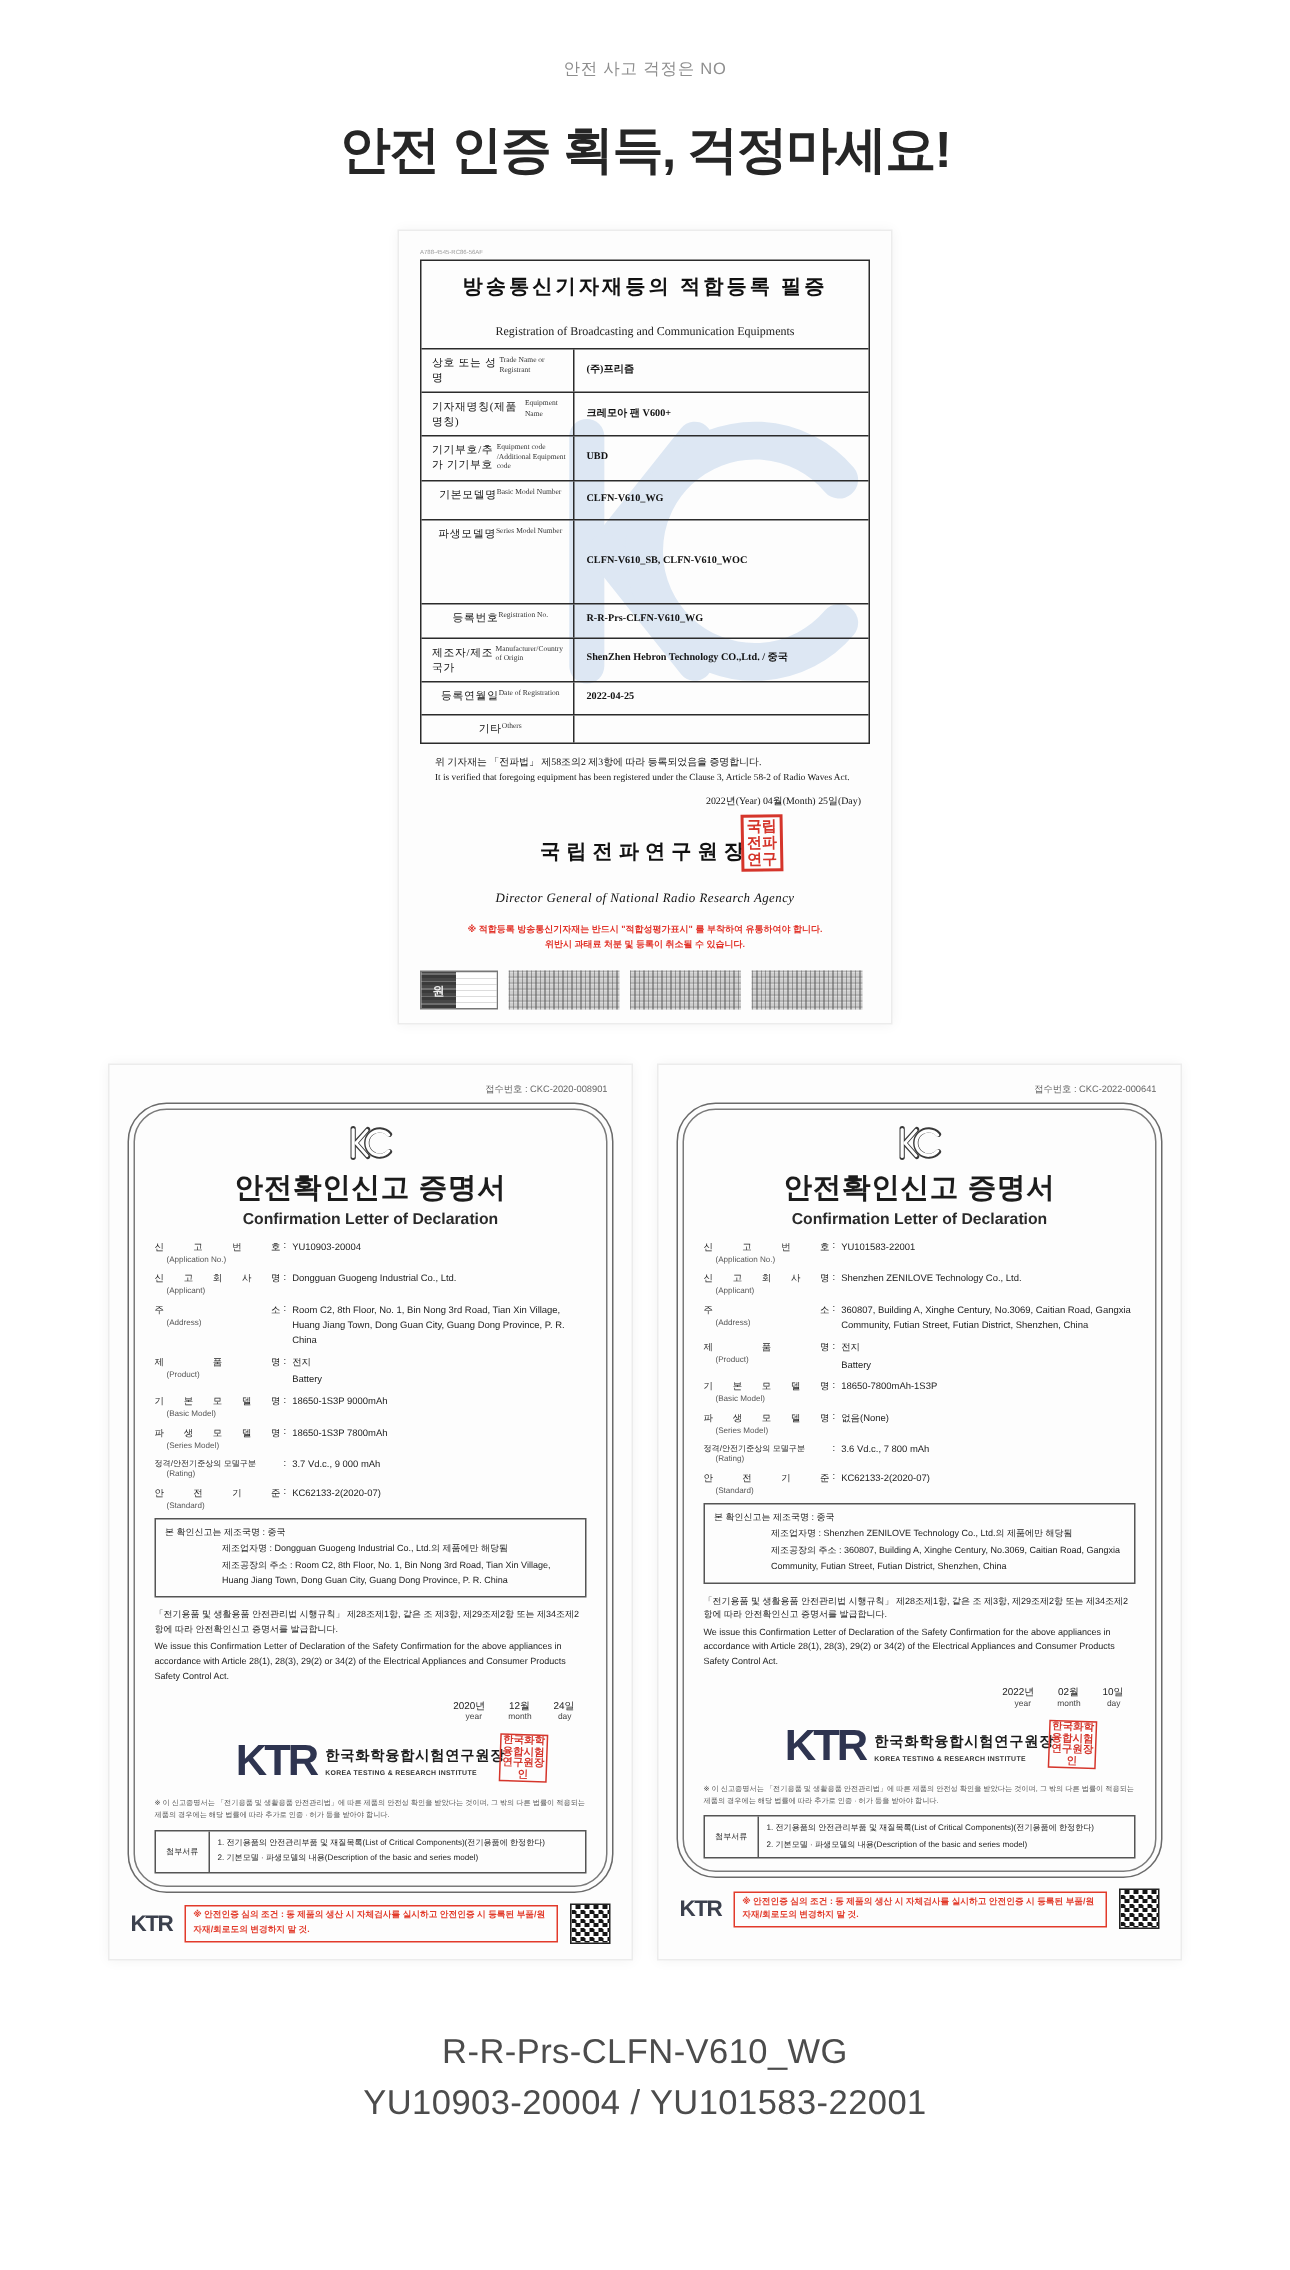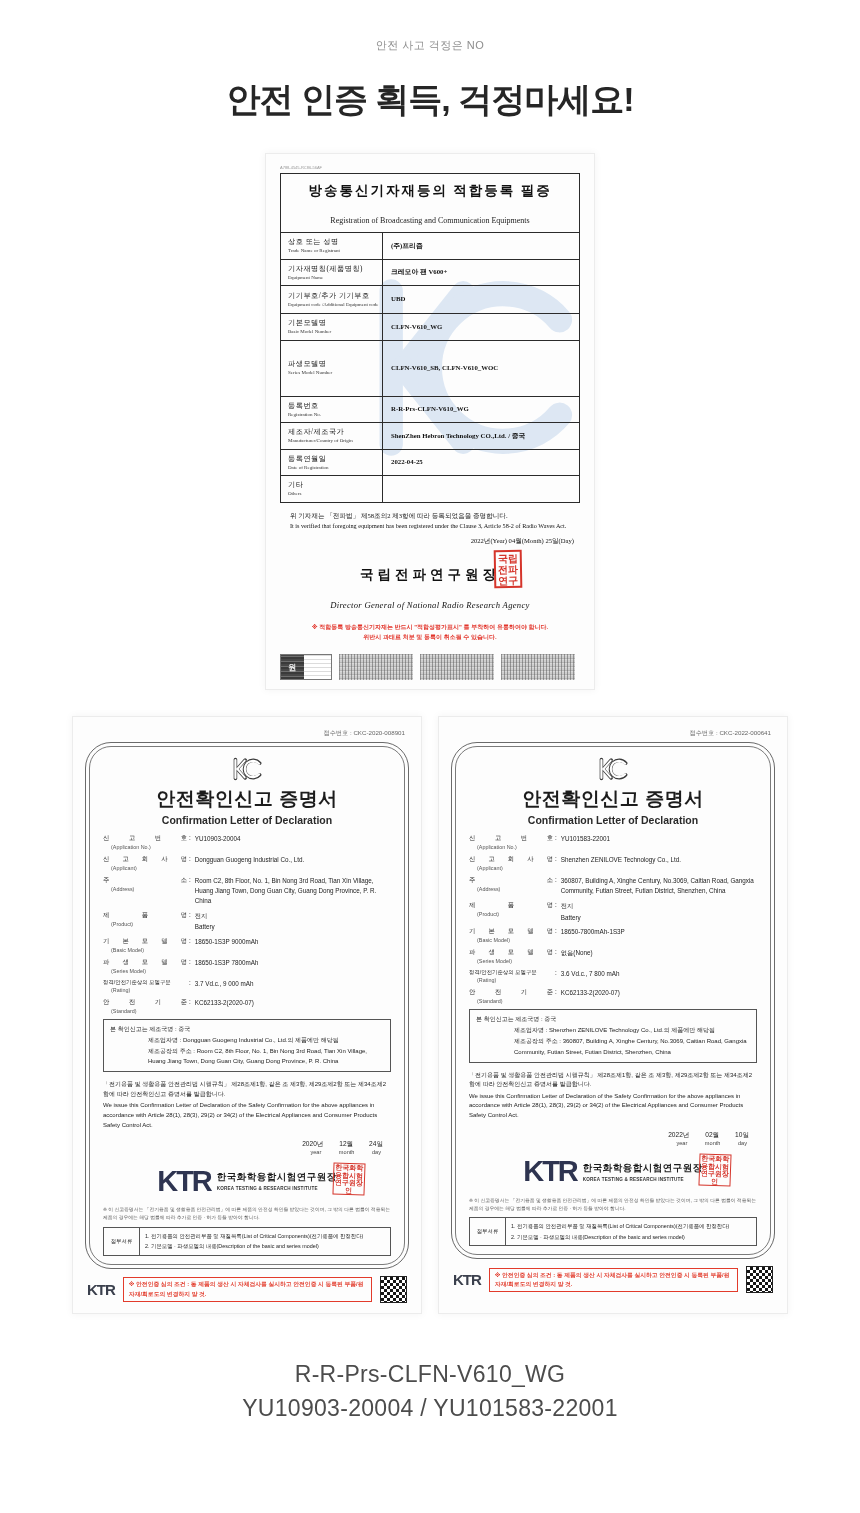--- a/index.html
+++ b/index.html
@@ -17,21 +17,21 @@
              border:1px solid #ececec; box-shadow:0 0 8px rgba(0,0,0,.05); padding:11px 14px 9px; }
   .doc-code { font-size:4px; color:#999; margin-bottom:3px; }
   .kc-watermark { position:absolute; right:12px; top:96px; width:225px; height:235px; opacity:.55; z-index:0; }
   .bc-table { position:relative; z-index:1; border:1.2px solid #2b2b2b; background:transparent; }
   .bc-head { text-align:center; padding:8px 4px 7px; border-bottom:1px solid #2b2b2b; }
   .bc-title { font-family:"Liberation Serif","DejaVu Serif",serif; font-size:13.5px; font-weight:700; letter-spacing:2px; color:#111; }
   .bc-sub { font-family:"Liberation Serif","DejaVu Serif",serif; font-size:8px; color:#222; margin-top:16px; }
   .bc-row { display:flex; border-bottom:1px solid #2b2b2b; }
   .bc-row:last-child { border-bottom:none; }
   .bc-label { width:102px; flex:none; border-right:1px solid #2b2b2b; padding:4px 3px 4px 7px;
-              display:flex; flex-direction:column; justify-content:center; }
+              display:flex; flex-direction:row; justify-content:center; }
   .bc-label .ko { font-family:"Liberation Serif","DejaVu Serif",serif; font-size:7.2px; color:#111; letter-spacing:.5px; }
   .bc-label .en { font-family:"Liberation Serif","DejaVu Serif",serif; font-size:5px; color:#333; margin-top:1px; line-height:1.3; }
   .bc-value { flex:1; display:flex; align-items:center; padding:3px 5px 3px 8px;
               font-family:"Liberation Serif","DejaVu Serif",serif; font-size:6.8px; font-weight:700; color:#111; line-height:1.5; }
   .h22{min-height:22px} .h24{min-height:24px} .h28{min-height:28px} .h26{min-height:26px}
   .h56{min-height:56px} .h23{min-height:23px} .h16{min-height:16px}
   .bc-statement { position:relative; z-index:1; font-family:"Liberation Serif","DejaVu Serif",serif;
                   font-size:6.6px; color:#111; line-height:1.6; padding:8px 4px 0 10px; }
   .bc-statement .en { font-size:6.2px; }
   .bc-date { position:relative; z-index:1; text-align:right; font-family:"Liberation Serif","DejaVu Serif",serif;

